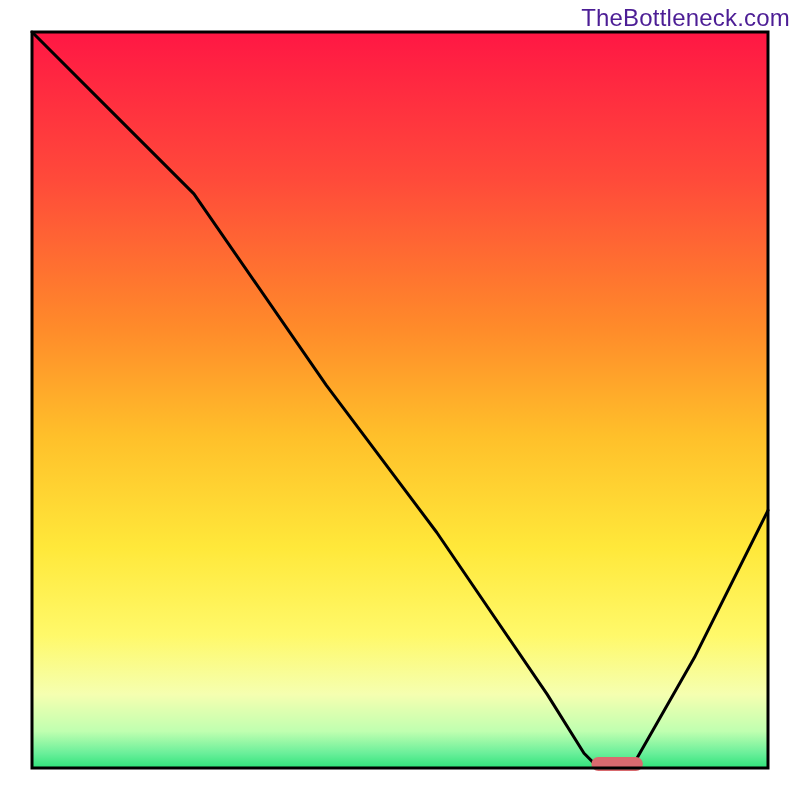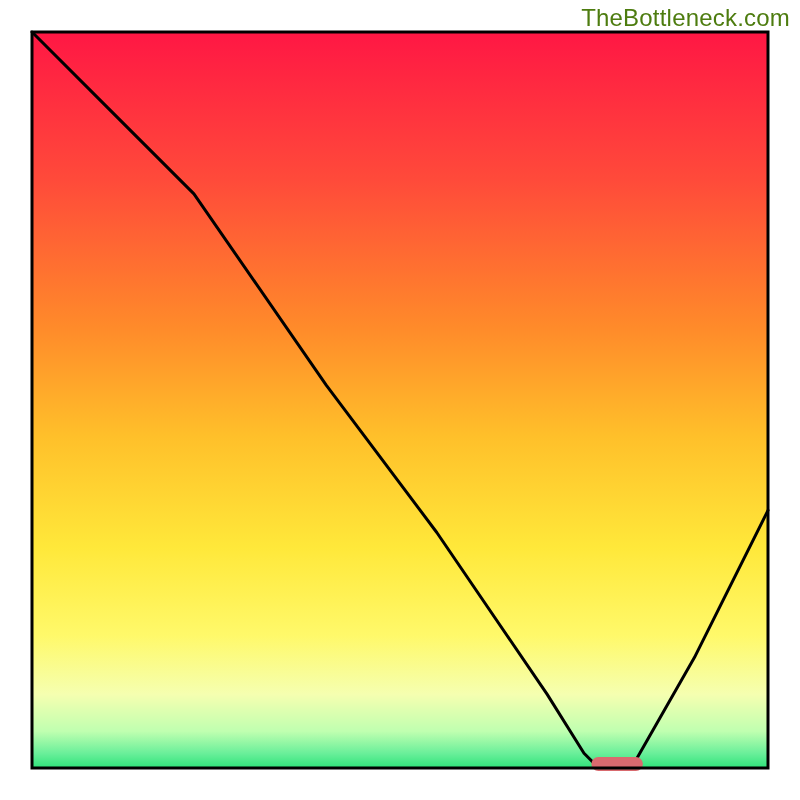--- a/index.html
+++ b/index.html
@@ -14,21 +14,21 @@
     position: relative;
     width: 800px;
     height: 800px;
   }
   .watermark {
     position: absolute;
     top: 4px;
     right: 10px;
     font-size: 24px;
     font-weight: 500;
-    color: #4d7c0f;
+    color: #4c1d95;
     letter-spacing: 0.2px;
     z-index: 3;
   }
   svg.chart {
     position: absolute;
     top: 0;
     left: 0;
   }
 </style>
 </head>

